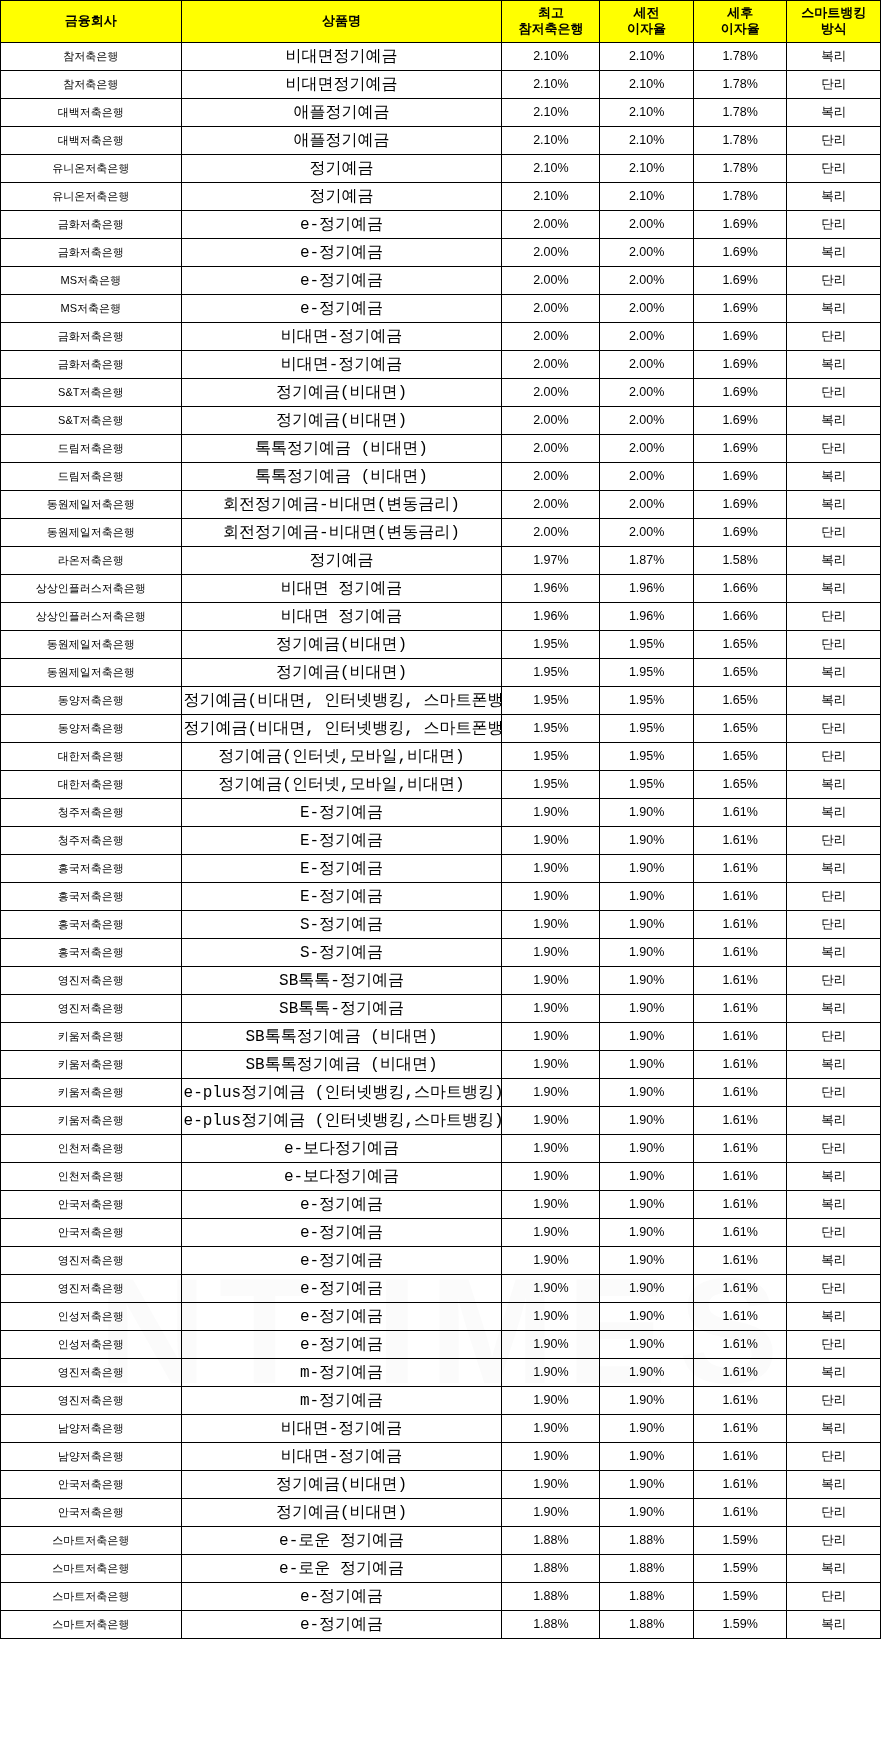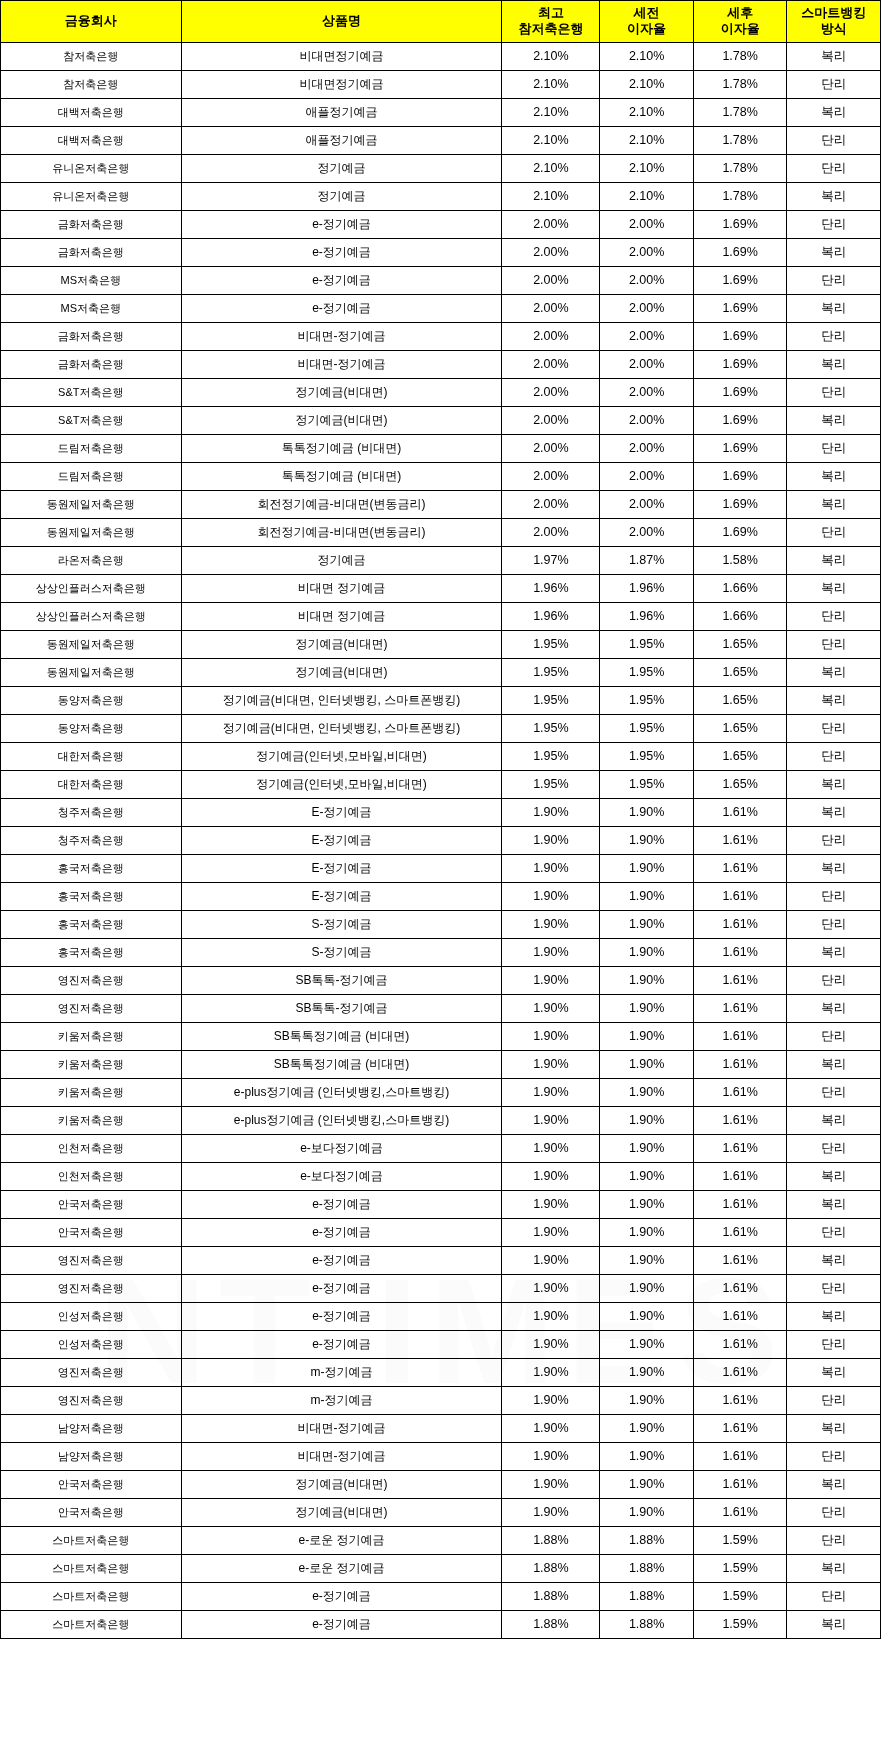--- a/index.html
+++ b/index.html
@@ -62,21 +62,22 @@
     padding: 0 2px;
     vertical-align: middle;
     background: rgba(255,255,255,0.82);
     overflow: hidden;
     white-space: nowrap;
   }
   tbody td.name {
     font-size: 11px;
   }
   tbody td.prod {
-    font-size: 12px;
+    font-size: 16px;
+    font-family: Liberation Mono, monospace;
   }
 </style>
 </head>
 <body>
 
 <div class="watermark">NT IMES</div>
 
 <table>
   <colgroup>
     <col class="c0">

